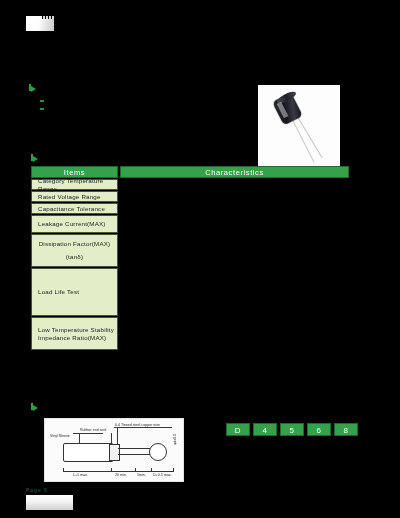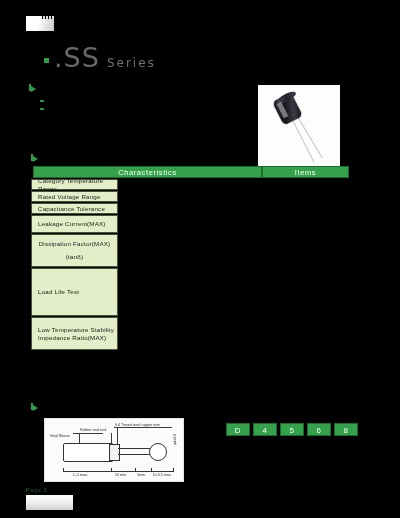--- a/index.html
+++ b/index.html
@@ -150,46 +150,41 @@
 </style>
 </head>
 <body>
 
 <div class="page">
 
   <div class="logo">
     <div class="logo-notch"></div>
   </div>
 
-  <div class="title-row">
-    <span class="title-dot"></span>
-    <span class="title-main">.SS</span>
-    <span class="title-sub">Series</span>
-  </div>
 
   <div class="arrow" style="left:31px;top:86px;"></div>
   <div class="arrow-stem" style="left:29px;top:84px;"></div>
   <div class="dash" style="left:40px;top:100px;"></div>
   <div class="dash" style="left:40px;top:108px;"></div>
 
   <div class="photo">
     <div class="lead lead1"></div>
     <div class="lead lead2"></div>
     <div class="cap-body"></div>
     <div class="cap-top"></div>
     <div class="cap-stripe"></div>
   </div>
 
   <div class="arrow" style="left:33px;top:156px;"></div>
   <div class="arrow-stem" style="left:31px;top:154px;"></div>
 
   <div class="tbl">
     <div class="tbl-head">
+      <div class="th th-items">Items</div>
       <div class="th th-char">Characteristics</div>
-      <div class="th th-items">Items</div>
     </div>
     <div class="tbl-body">
       <div class="tr h-sm">
         <span>Category Temperature Range</span>
       </div>
       <div class="tr h-sm">
         <span>Rated Voltage Range</span>
       </div>
       <div class="tr h-sm">
         <span>Capacitance Tolerance</span>

